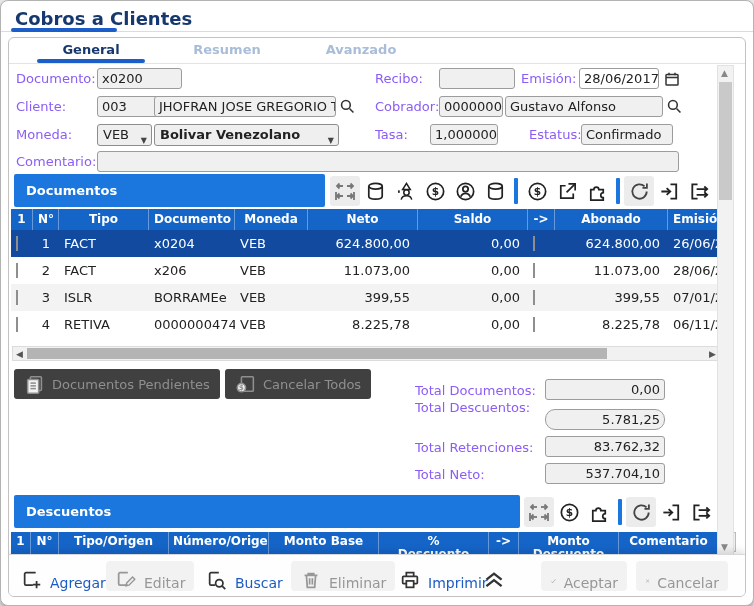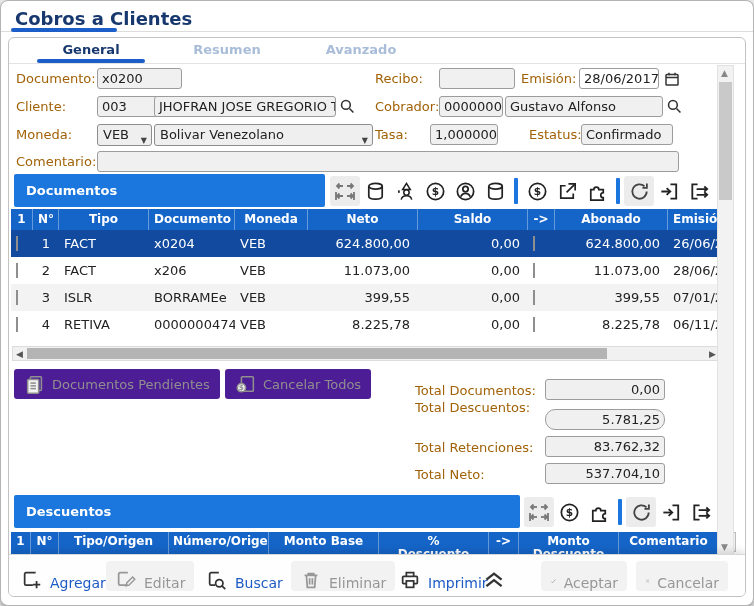--- a/index.html
+++ b/index.html
@@ -19,21 +19,21 @@
            border:1px solid #c2c2c2; border-radius:6px; background:#fff; overflow:hidden; }
 
   
   .tabs { position:absolute; top:0; left:0; right:0; height:26px; border-bottom:1px solid #e3e3e3; }
   .tab { position:absolute; top:0; height:25px; text-align:center; font-size:13px; font-weight:bold;
          line-height:24px; color:#a9bdd9; cursor:default; }
   .tab.active { color:#17386e; }
   .tab.active::after { content:""; position:absolute; left:6px; right:6px; bottom:0; height:4px;
                        background:#1c5ec9; border-radius:2px; }
 
-  .lbl { position:absolute; font-size:13px; color:#a16207; white-space:nowrap; }
+  .lbl { position:absolute; font-size:13px; color:#8b5cf6; white-space:nowrap; }
   .field { position:absolute; height:21px; background:#f0f0f0; border:1px solid #9c9c9c; border-radius:3px;
            font-size:13px; color:#222; padding:0 4px; line-height:19px; white-space:nowrap; overflow:hidden; }
   .field.white { background:#fff; }
   .field.num { text-align:right; }
   .select { position:absolute; height:22px; background:#efefef; border:1px solid #8d8d8d; border-radius:3px;
             font-size:13px; color:#222; line-height:20px; padding:0 16px 0 5px; white-space:nowrap; overflow:hidden; }
   .select .arr { position:absolute; right:4px; top:6px; font-size:8px; color:#444; }
   .ico-btn { position:absolute; width:20px; height:20px; }
   svg { display:block; }
 
@@ -67,21 +67,21 @@
                    white-space:nowrap; text-align:center; line-height:13px; }
 
   
   .hscroll { position:absolute; left:3px; top:308px; width:708px; height:15px; background:#f1f1f1; border:1px solid #dcdcdc; }
   .hthumb { position:absolute; left:14px; top:1px; height:11px; width:580px; background:#b4b4b4; }
   .harr { position:absolute; top:2px; font-size:9px; color:#555; }
   .vscroll { position:absolute; right:11px; top:27px; width:17px; height:490px; background:#f2f2f2; border:1px solid #e2e2e2; }
   .vthumb { position:absolute; left:1px; top:16px; width:13px; height:118px; background:#c9c9c9; }
   .varr { position:absolute; left:3px; font-size:9px; color:#888; }
 
-  .soft-btn { position:absolute; height:30px; background:#4c1d95; border-radius:3px; display:flex;
+  .soft-btn { position:absolute; height:30px; background:#404040; border-radius:3px; display:flex;
               align-items:center; gap:6px; padding:0 10px; font-size:13px; color:#8f8f8f; }
 
   
   .bottom-bar { position:absolute; left:0; right:0; bottom:0; height:42px; background:#fefefe;
                 border-top:1px solid #d8d8d8; box-shadow:0 -3px 7px rgba(0,0,0,.13); }
   .act { position:absolute; top:6px; height:30px; display:flex; align-items:flex-end; gap:7px;
          padding:0 9px; font-size:14px; border-radius:4px; }
   .act.on { color:#1d5bc4; }
   .act.off { color:#979797; background:#f2f2f2; }
 </style>
@@ -132,21 +132,21 @@
     <div class="field" style="left:496px;top:58px;width:158px;">Gustavo Alfonso</div>
     <div class="ico-btn" style="left:656px;top:59px;">
       <svg width="19" height="19" viewBox="0 0 24 24" fill="none" stroke="#333" stroke-width="2">
           <circle cx="10" cy="10" r="5.5"></circle>
           <line x1="14.5" y1="14.5" x2="19.5" y2="19.5"></line>
         </svg>
     </div>
 
     <div class="lbl" style="left:7px;top:89px;">Moneda:</div>
     <div class="select" style="left:88px;top:86px;width:55px;"><span>VEB</span><span class="arr">▼</span></div>
-    <div class="select" style="left:145px;top:86px;width:219px;"><span>Bolivar Venezolano</span><span class="arr">▼</span></div>
+    <div class="select" style="left:145px;top:86px;width:185px;font-weight:bold;"><span>Bolivar Venezolano</span><span class="arr">▼</span></div>
     <div class="lbl" style="left:366px;top:89px;">Tasa:</div>
     <div class="field num" style="left:421px;top:86px;width:68px;">1,000000</div>
     <div class="lbl" style="left:520px;top:89px;">Estatus:</div>
     <div class="field" style="left:572px;top:86px;width:92px;">Confirmado</div>
 
     <div class="lbl" style="left:7px;top:116px;">Comentario:</div>
     <div class="field" style="left:88px;top:113px;width:582px;"></div>
 
     <div class="sec-bar" style="left:5px;top:136px;width:311px;">Documentos</div>
 

